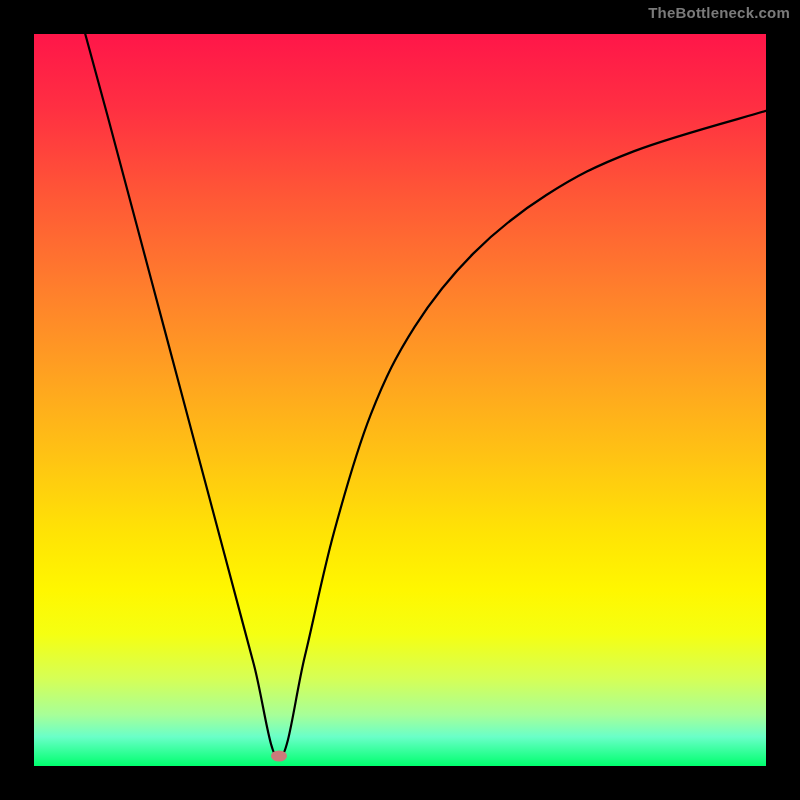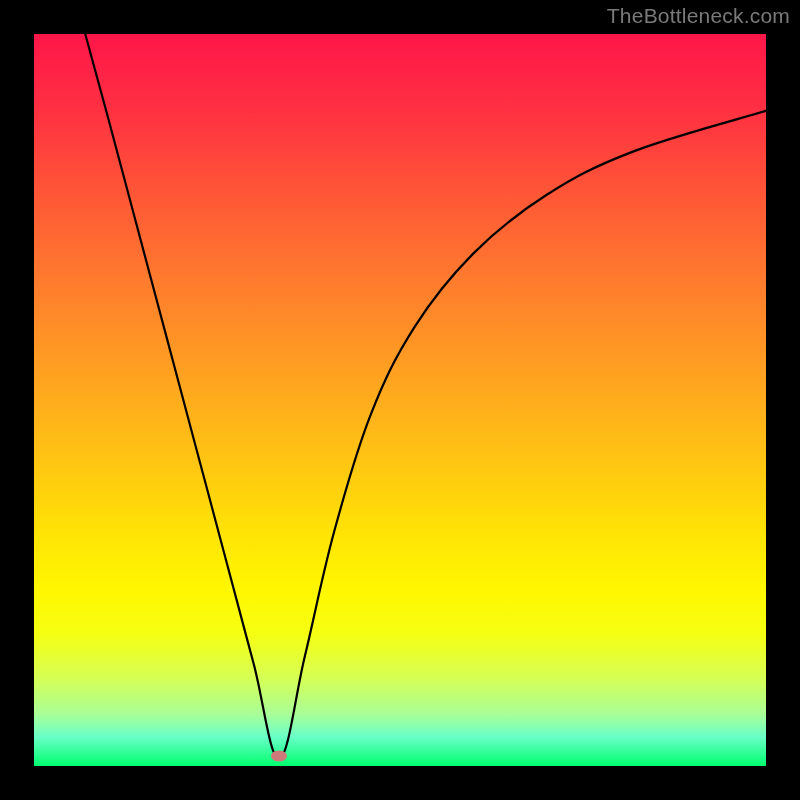--- a/index.html
+++ b/index.html
@@ -40,22 +40,22 @@
       #a7ff98 93%,
       #6affc8 96%,
       #00ff6e 100%
     );
   }
   .watermark {
     position: absolute;
     top: 4px;
     right: 10px;
     color: #7a7a7a;
-    font-size: 21px;
-    font-weight: 400;
+    font-size: 15px;
+    font-weight: 700;
     letter-spacing: 0.2px;
   }
   svg.curve {
     position: absolute;
     left: 0;
     top: 0;
     width: 732px;
     height: 732px;
     pointer-events: none;
   }

